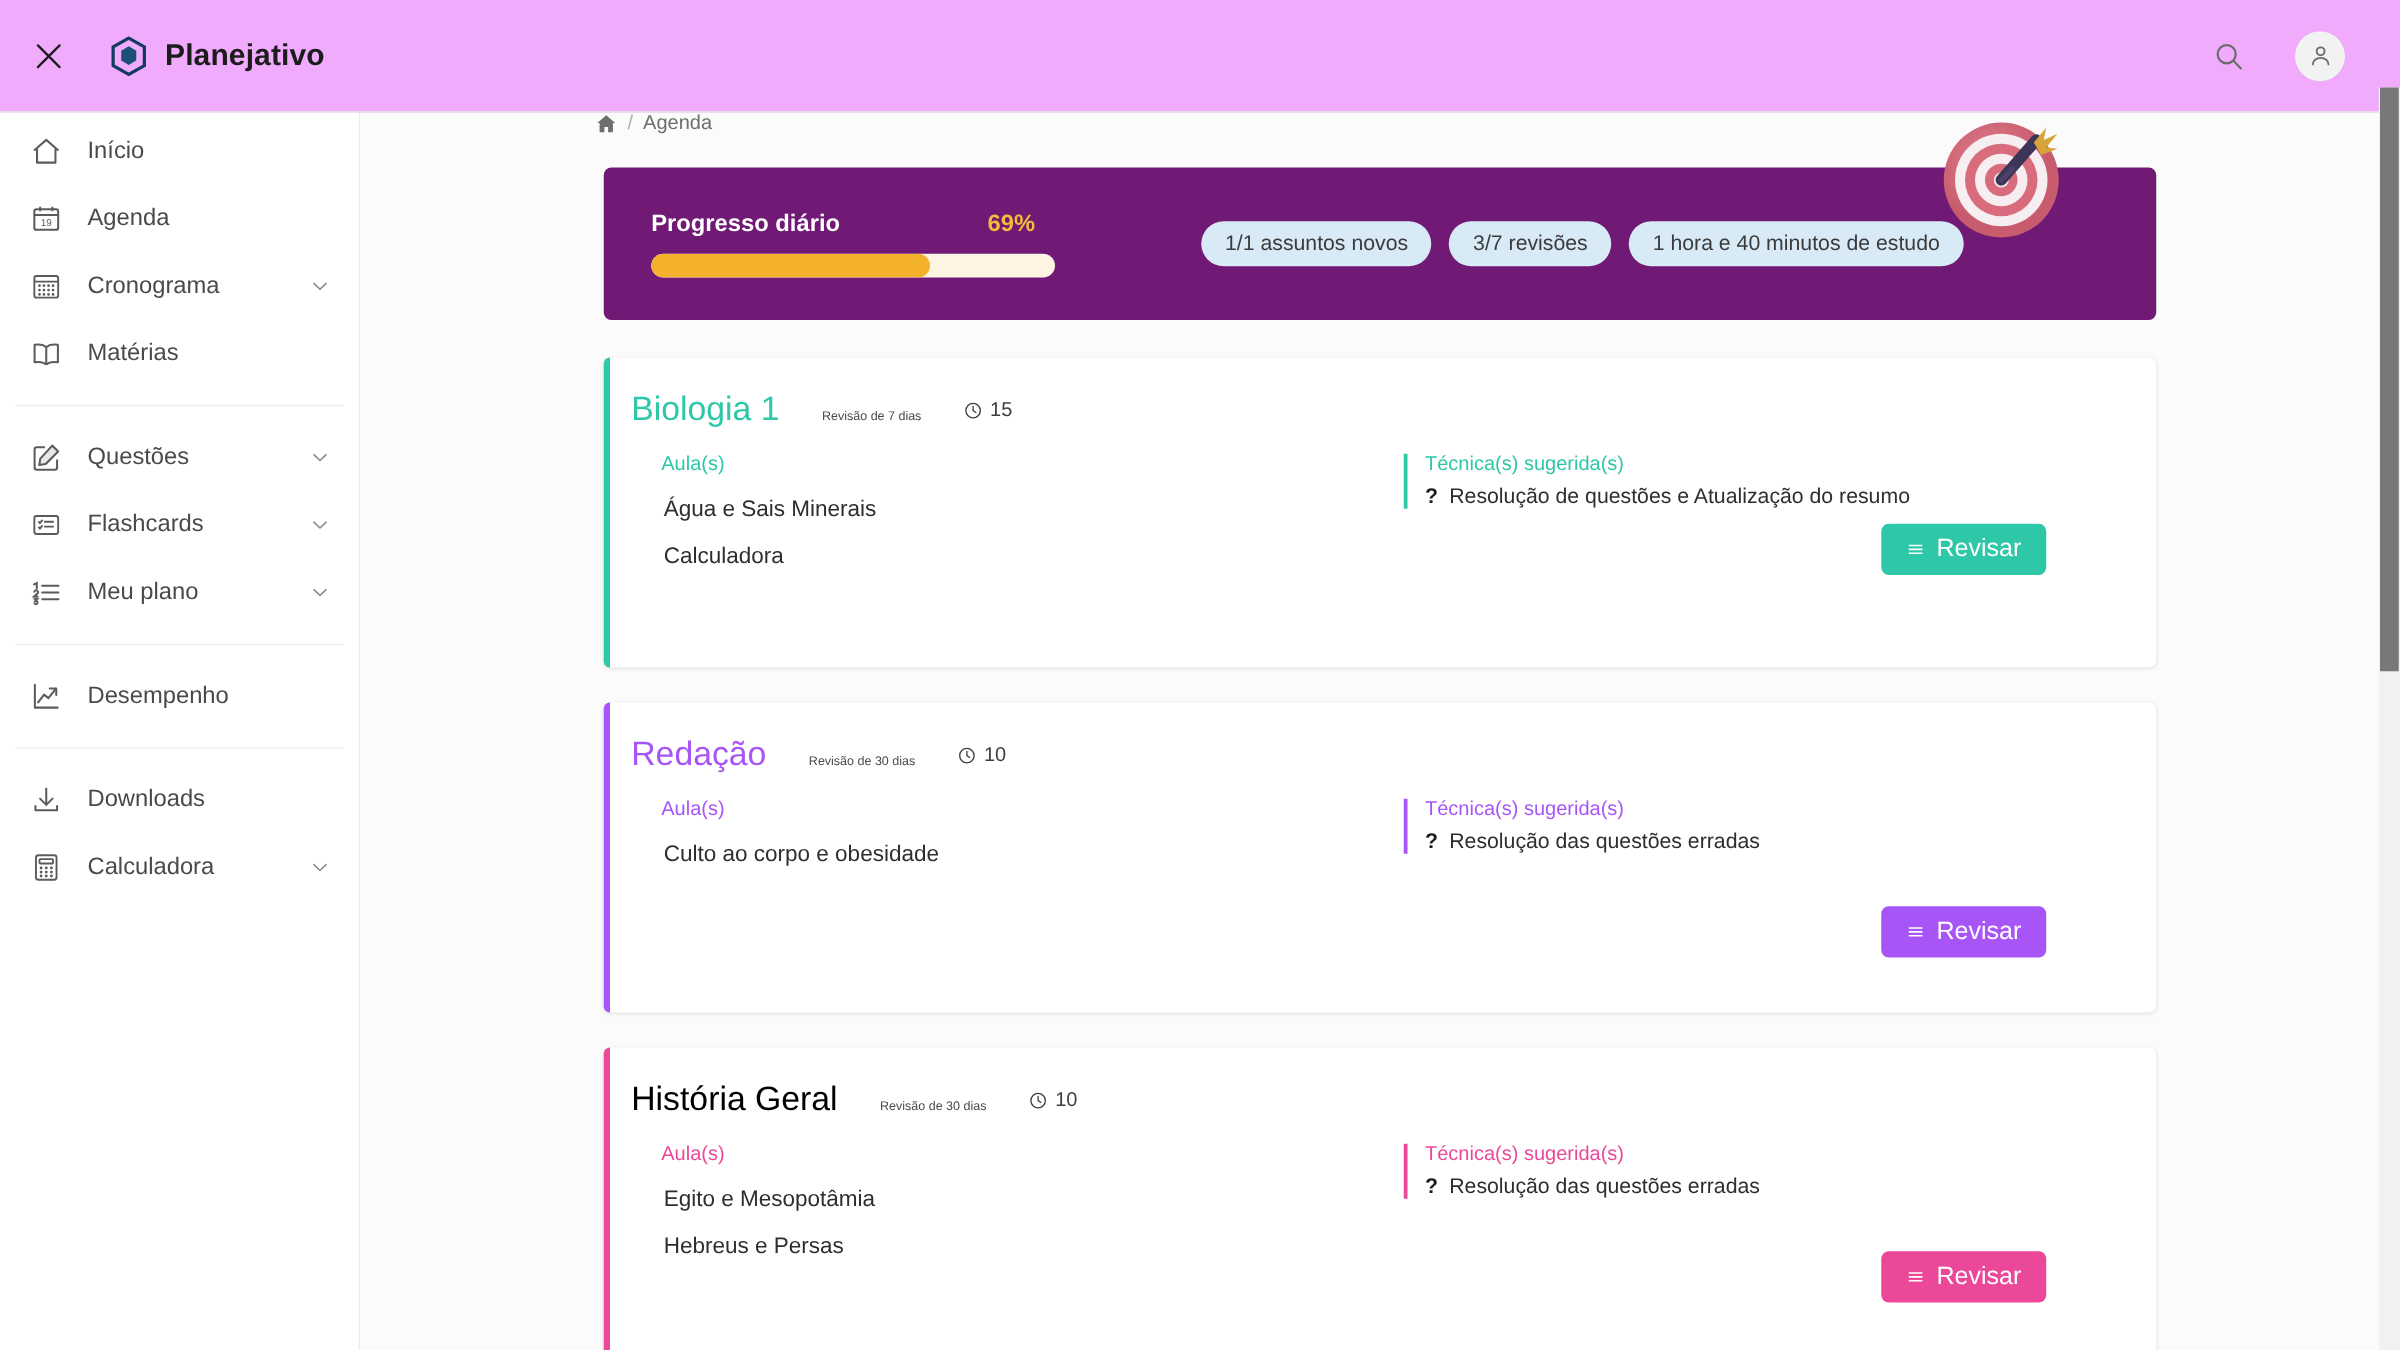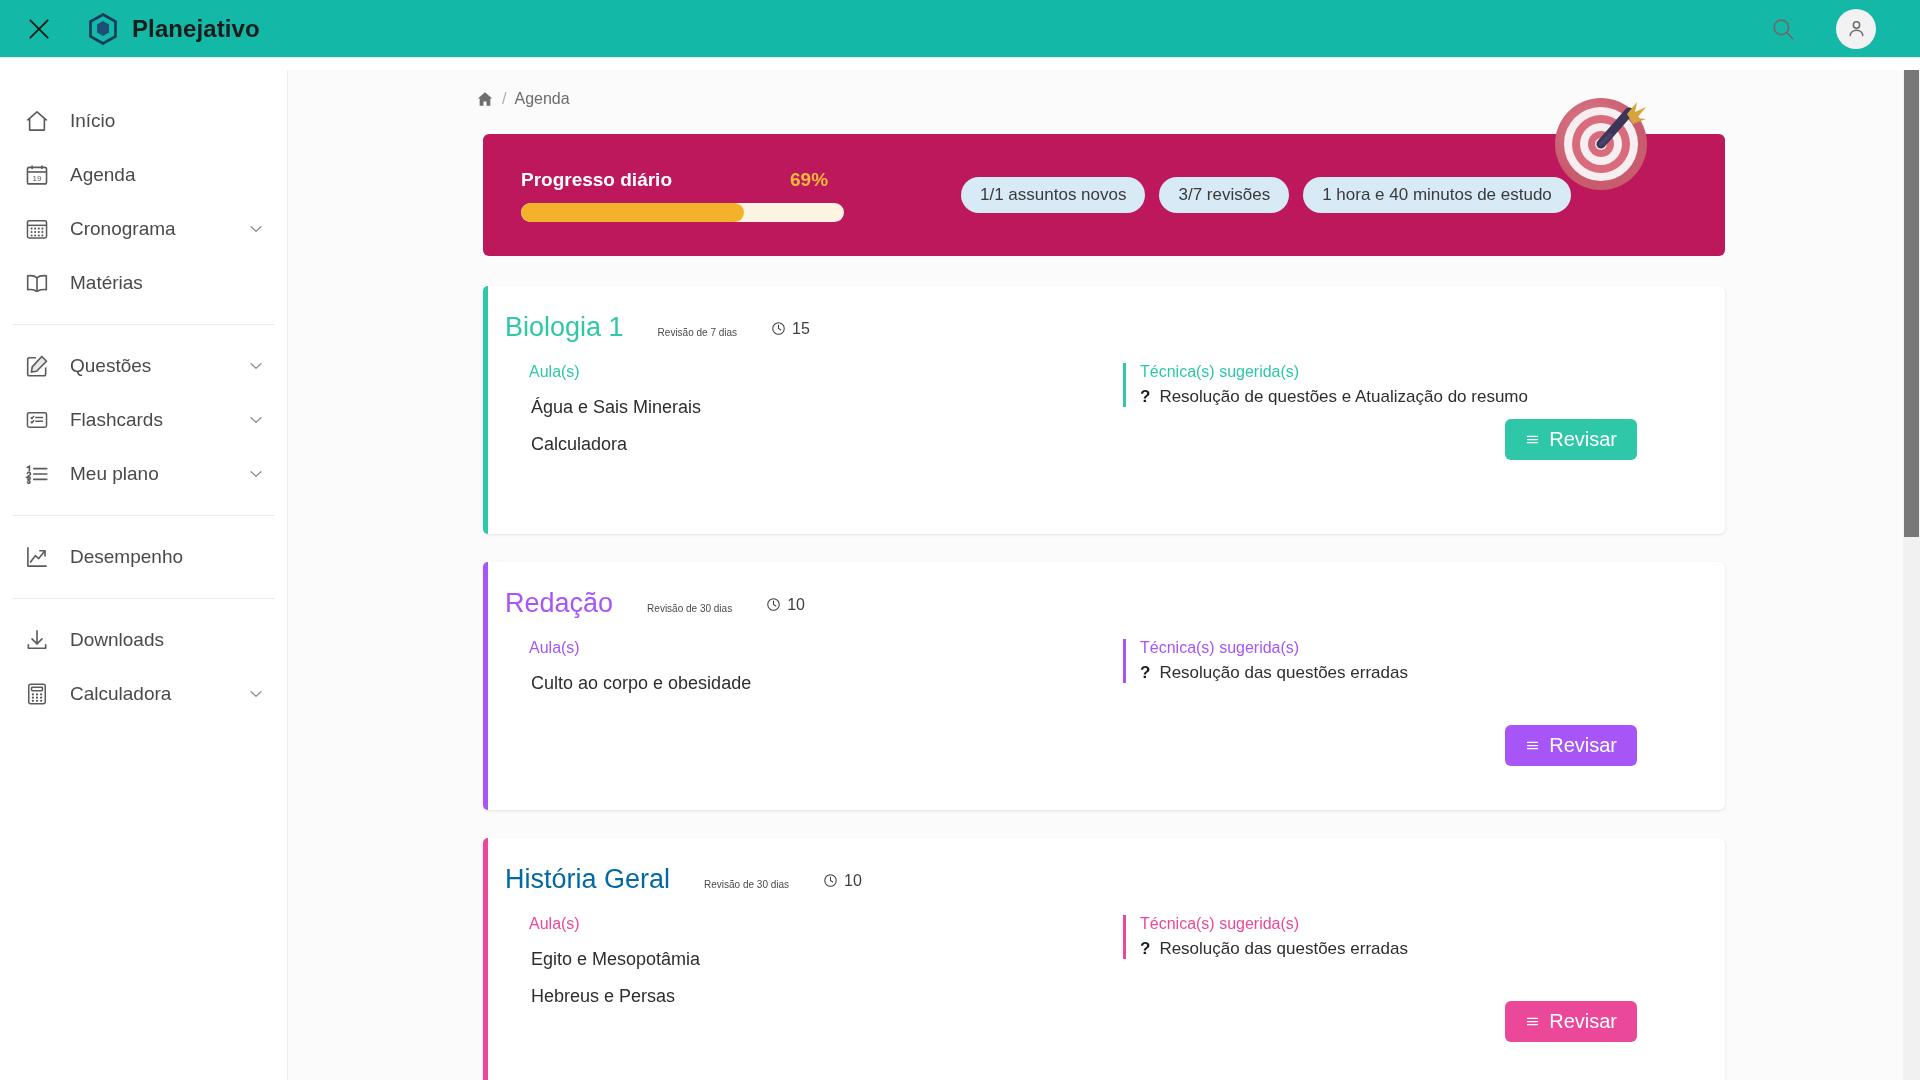--- a/index.html
+++ b/index.html
@@ -6,22 +6,22 @@
   html, body {
     width: 1920px; height: 1080px;
     overflow: hidden;
     font-family: "Liberation Sans", sans-serif;
     background: #ffffff;
   }
   body { position: relative; }
 
   
   .topbar {
-    position: absolute; top: 0; left: 0; width: 1920px; height: 58px;
-    background: #14b8a6;
+    position: absolute; top: 0; left: 0; width: 1920px; height: 90px;
+    background: #f0abfc;
     border-bottom: 1px solid #e8e8e8;
     display: flex; align-items: center;
     z-index: 30;
   }
   .close-btn {
     width: 34px; height: 34px; margin-left: 22px;
     display: flex; align-items: center; justify-content: center;
     cursor: pointer;
   }
   .brand-logo { margin-left: 32px; display:flex; align-items:center; }
@@ -82,21 +82,21 @@
   }
   .crumb-home { color: #6e6e6e; display: flex; align-items:center; cursor:pointer; }
   .crumb-sep { color: #b0b0b0; }
   .crumb-cur { color: #6d6d6d; cursor: pointer; }
 
   
   .banner {
     position: relative;
     margin: 26px auto 0 auto;
     width: 1242px; height: 122px;
-    background: #be185d;
+    background: #701a75;
     border-radius: 6px;
     display: flex; align-items: center;
   }
   .progress-block { margin-left: 38px; width: 325px; }
   .progress-top {
     display: flex; align-items: baseline; justify-content: flex-start;
   }
   .progress-label {
     font-size: 19px; font-weight: bold; color: #ffffff;
   }
@@ -491,21 +491,21 @@
                 <path d="M4 7 H20 M4 12 H20 M4 17 H20"></path>
               </svg>
               <span>Revisar</span>
             </button>
           </div>
         </div>
       </div>
       <div class="card">
         <div class="card-accent" style="background:#ec4899"></div>
         <div class="card-head">
-          <span class="card-title" style="color:#0369a1">História Geral</span>
+          <span class="card-title" style="color:#000000">História Geral</span>
           <span class="card-revisao">Revisão de 30 dias</span>
           <span class="card-time">
             <svg width="15" height="15" viewBox="0 0 24 24" fill="none" stroke="#3f3f3f" stroke-width="1.7">
               <circle cx="12" cy="12" r="9.2"></circle>
               <path d="M12 6.6 V12 L15.6 14.4" stroke-linecap="round"></path>
             </svg>
             <span>10</span>
           </span>
         </div>
         <div class="card-body">

